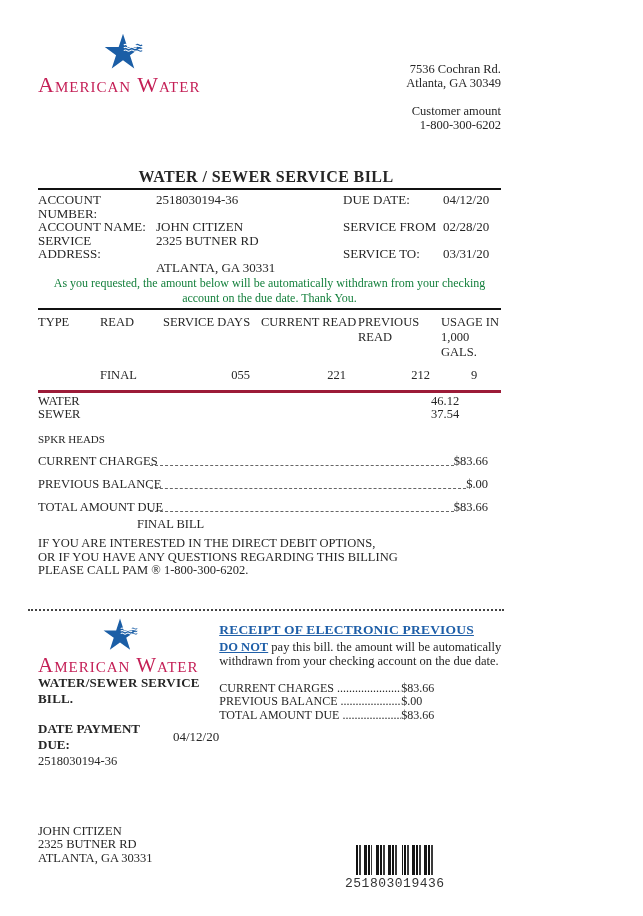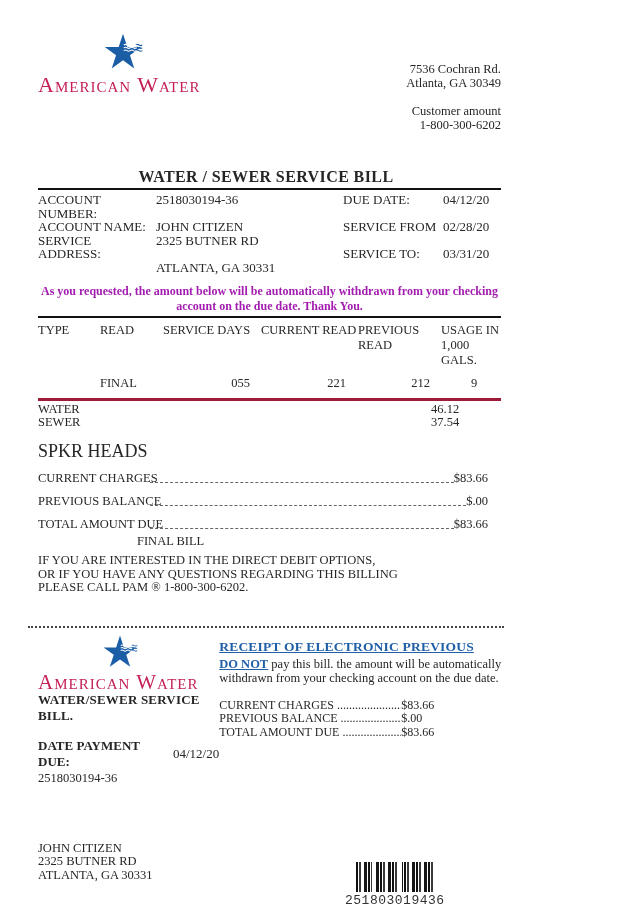--- a/index.html
+++ b/index.html
@@ -35,41 +35,41 @@
   .rule{border-top:2px solid #111;margin:2px 31px 0 38px;}
 
   
   .acct{display:flex;justify-content:space-between;font-size:13px;line-height:13.5px;margin:3px 31px 0 38px;}
   .acct-l{display:grid;grid-template-columns:118px auto;column-gap:0;}
   .acct-r{display:grid;grid-template-columns:100px 58px;}
   .acct-r span:nth-child(even){text-align:left;}
 
   
   .notice{
-    margin:10px 31px 0 38px;
+    margin:2px 31px 0 38px;
     text-align:center;
-    color:#a21caf;font-weight:bold;font-size:12px;
+    color:#15803d;font-weight:normal;font-size:12px;
     padding-bottom:2px;
     border-bottom:2px solid #111;
   }
 
   
   .mtable{margin:5px 31px 0 38px;font-size:12.5px;}
   .mrow{display:grid;grid-template-columns:62px 63px 98px 97px 83px 1fr;}
   .mrow.data{margin-top:8px;}
   .c-sd{text-align:right;padding-right:11px;}
   .c-cr{text-align:right;padding-right:12px;}
   .c-pr{text-align:right;padding-right:11px;}
   .c-us{padding-left:30px;}
   .crimson{border-top:3px solid #9c1b38;margin:7px 31px 0 38px;}
 
   
   .lines{margin:2px 31px 0 38px;font-size:12.5px;line-height:13px;}
   .liner{display:grid;grid-template-columns:393px auto;}
-  .spkr{margin:12px 31px 0 38px;font-size:18px;}
+  .spkr{margin:12px 31px 0 38px;font-size:11px;}
 
   
   .summary{margin:11px 31px 0 38px;font-size:12.5px;}
   .sum-row{display:flex;align-items:flex-end;margin-bottom:10px;height:13px;}
   .sum-label{width:112px;white-space:nowrap;}
   .sum-fill{width:322px;border-bottom:1px dashed #666;margin-bottom:3px;}
   .sum-amt{flex:1;text-align:right;padding-right:13px;}
   .final-bill{margin:-8px 0 0 137px;font-size:12.5px;}
 
   .footnote{margin:5px 31px 0 38px;font-size:12.5px;line-height:13.5px;}

